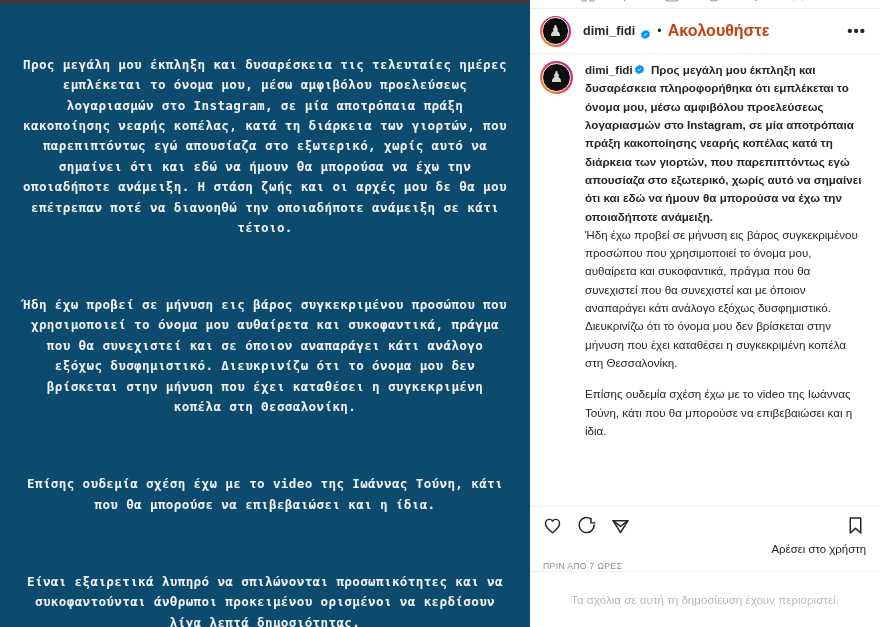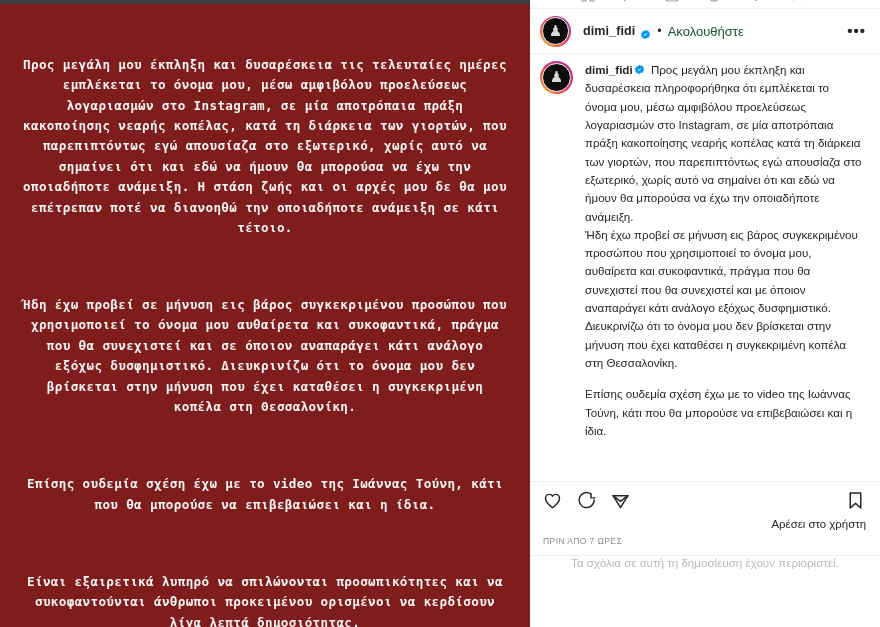--- a/index.html
+++ b/index.html
@@ -14,21 +14,21 @@
     width: 880px; height: 627px;
     display: flex;
     background: #ffffff;
   }
 
   
   .post-image {
     position: relative;
     width: 530px;
     height: 627px;
-    background: #7f1d1d;
+    background: #0c4a6e;
     overflow: hidden;
     flex: 0 0 530px;
   }
   .image-topbar {
     position: absolute;
     top: 0; left: 0; right: 0;
     height: 4px;
     background: #3b3d42;
   }
   .image-text {
@@ -122,23 +122,23 @@
     letter-spacing: .1px;
   }
   .verified {
     width: 11px; height: 11px;
     flex: 0 0 11px;
     display: inline-block;
     margin-left: 1px;
   }
   .dot-sep { color: #262626; font-size: 12.5px; margin: 0 2px; }
   .follow-link {
-    font-size: 13px;
-    font-weight: 400;
-    color: #14532d;
+    font-size: 16px;
+    font-weight: 700;
+    color: #c2410c;
   }
   .more-btn {
     margin-left: auto;
     color: #262626;
     font-size: 15px;
     letter-spacing: 1px;
     line-height: 8px;
     padding: 4px 2px;
     font-weight: 700;
   }
@@ -158,21 +158,21 @@
     color: #262626;
     flex: 1 1 auto;
     min-width: 0;
   }
   .caption-block .cap-user {
     font-weight: 700;
     color: #262626;
   }
   .caption-block .verified { vertical-align: -1px; margin: 0 3px 0 1px; }
   .caption-block p { margin: 0 0 13px 0; }
-  .caption-block p:first-of-type { display: inline; }
+  .caption-block p:first-of-type { display: inline; font-weight: bold; }
 
   
   .ig-actions {
     flex: 0 0 auto;
     border-top: 1px solid #efefef;
     padding: 8px 14px 0 12px;
     background: #fff;
   }
   .action-icons { display: flex; align-items: center; }
   .action-icons .ic { margin-right: 13px; cursor: pointer; display: inline-flex; }
@@ -180,32 +180,32 @@
   .action-icons .spacer { flex: 1 1 auto; }
   .likes-text {
     margin: 7px 0 0 1px;
     font-size: 11.4px;
     color: #262626;
     font-weight: 400;
     padding-left: 26px;
     text-align: right;
   }
   .time-text {
-    margin: 6px 0 9px 1px;
+    margin: 6px 0 0 1px;
     font-size: 8.6px;
     color: #8e8e8e;
     letter-spacing: .35px;
     text-transform: uppercase;
   }
   .ig-footer {
     border-top: 1px solid #efefef;
     flex: 0 0 auto;
-    height: 72px;
-    display: flex;
-    align-items: flex-start;
+    height: 56px;
+    display: flex;
+    align-items: center;
     justify-content: center;
     padding: 0 16px;
   }
   .comments-disabled {
     font-size: 11.6px;
     color: #b9b9b9;
     text-align: center;
   }
 </style>
 </head>

